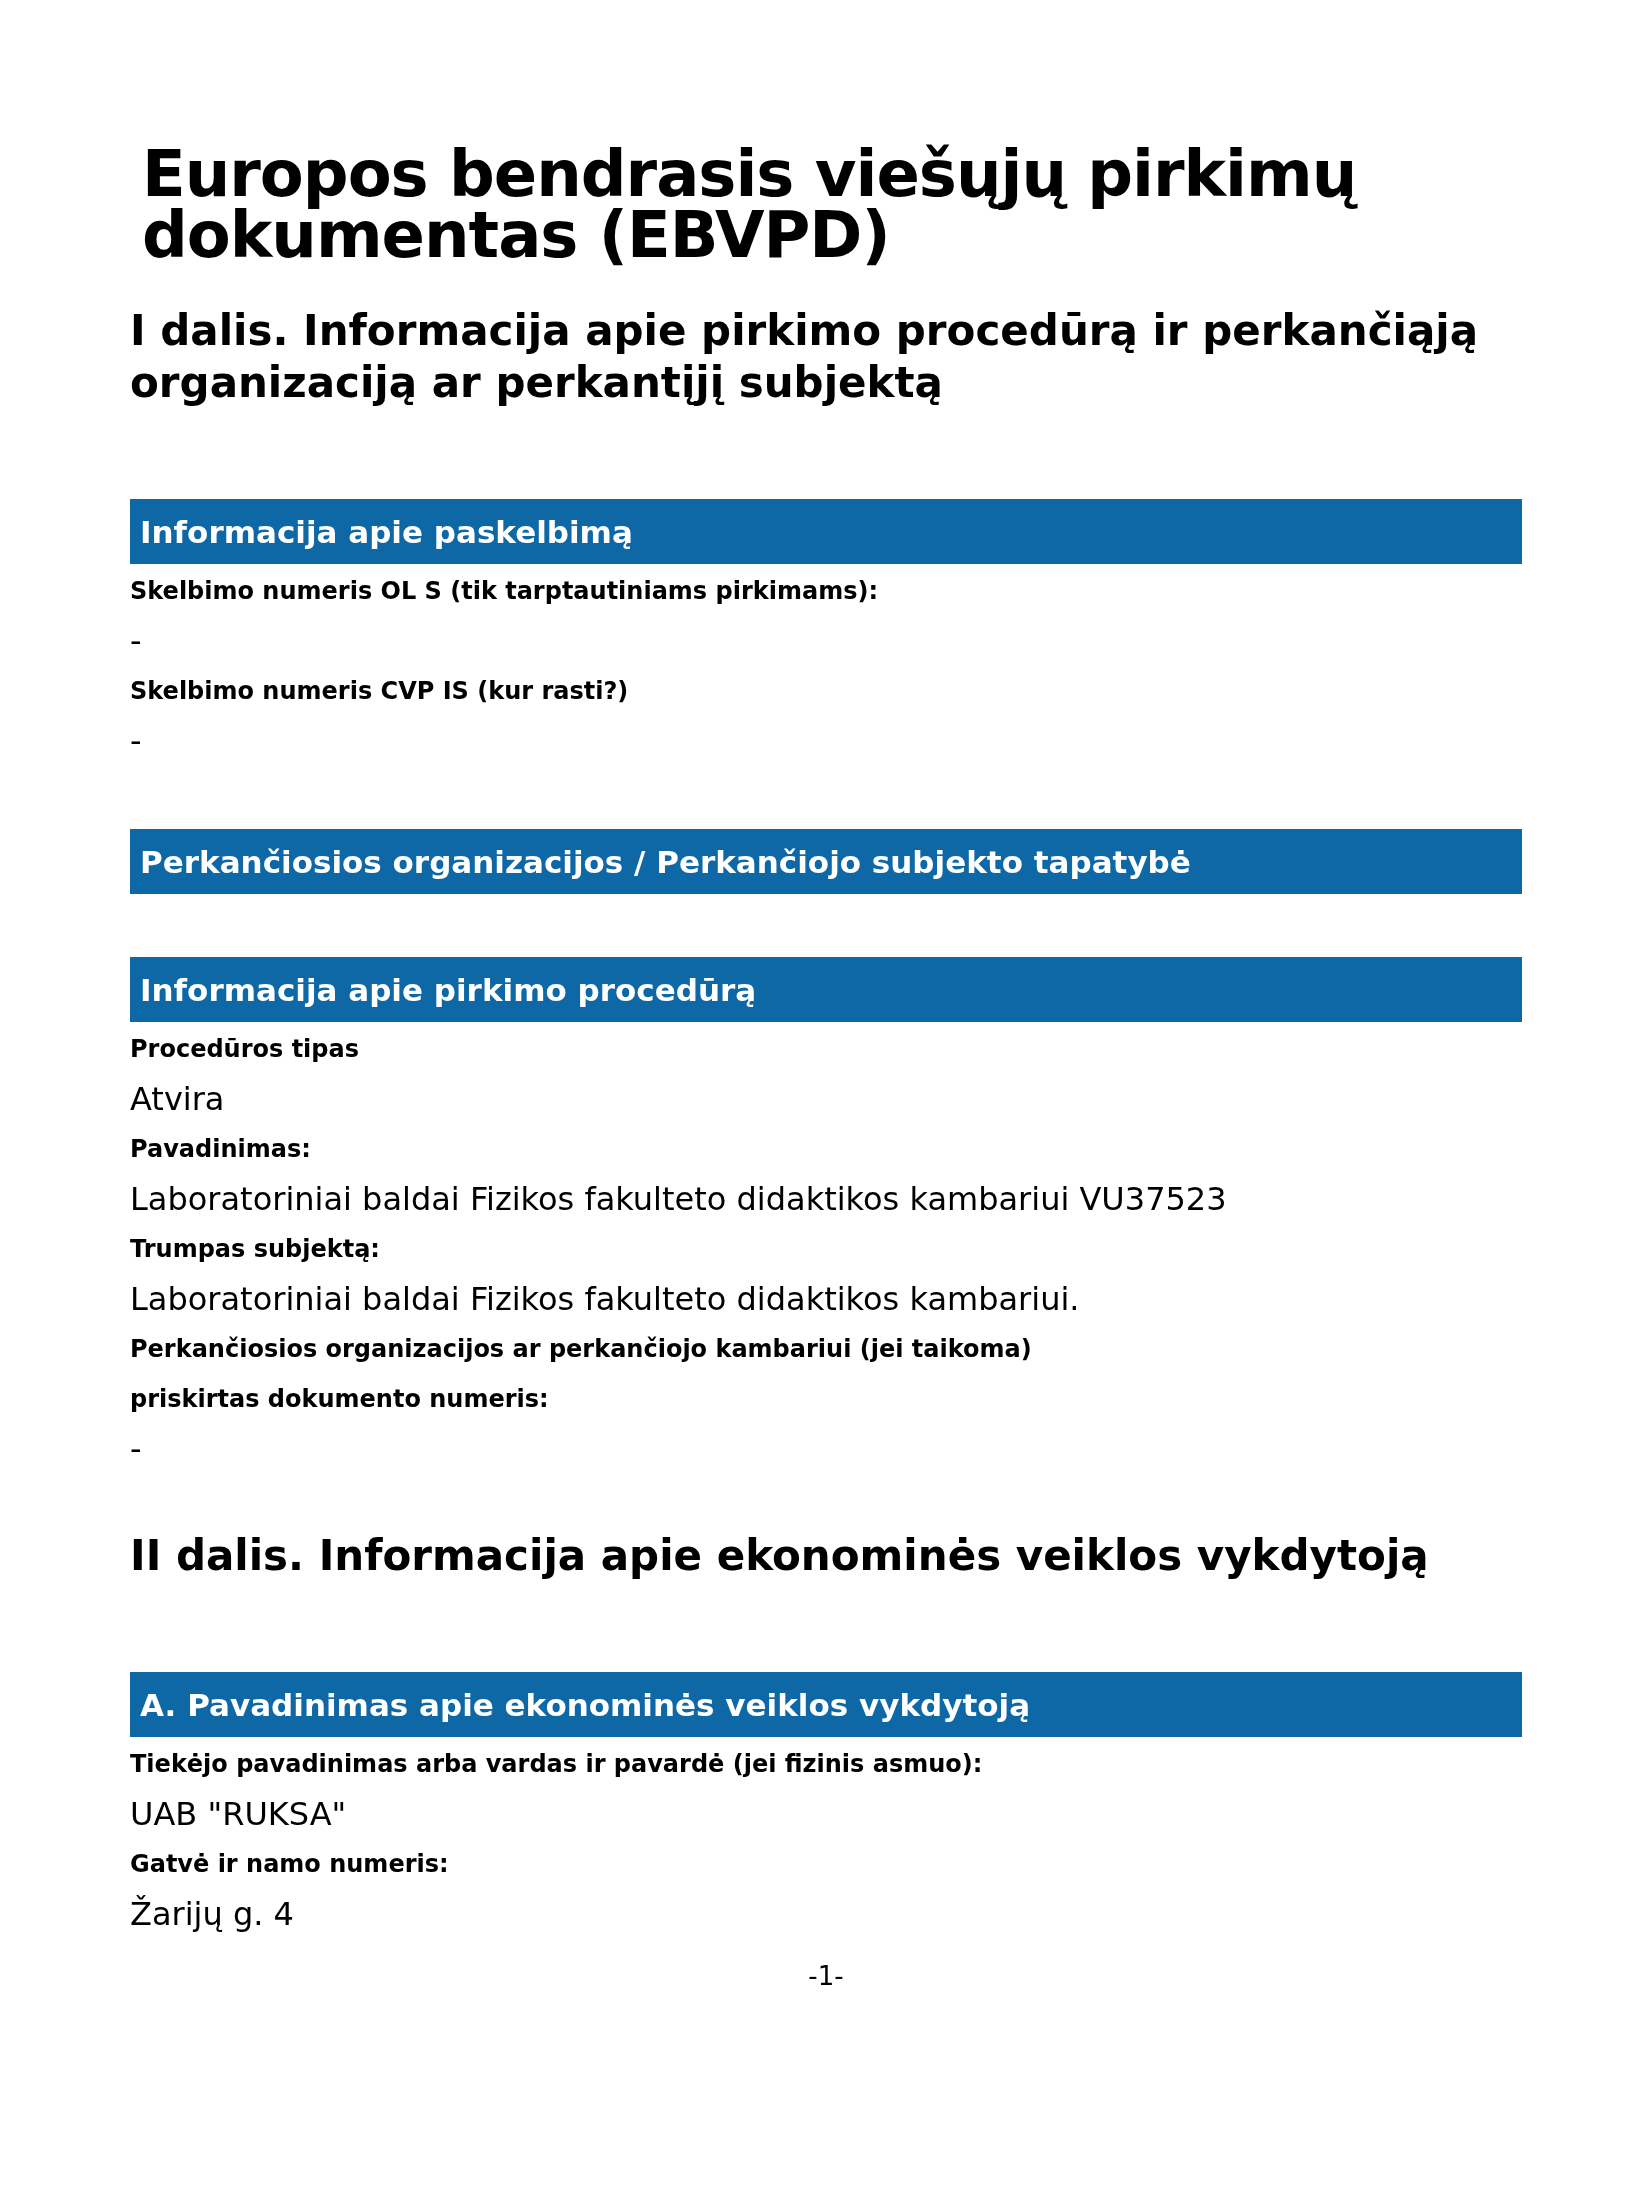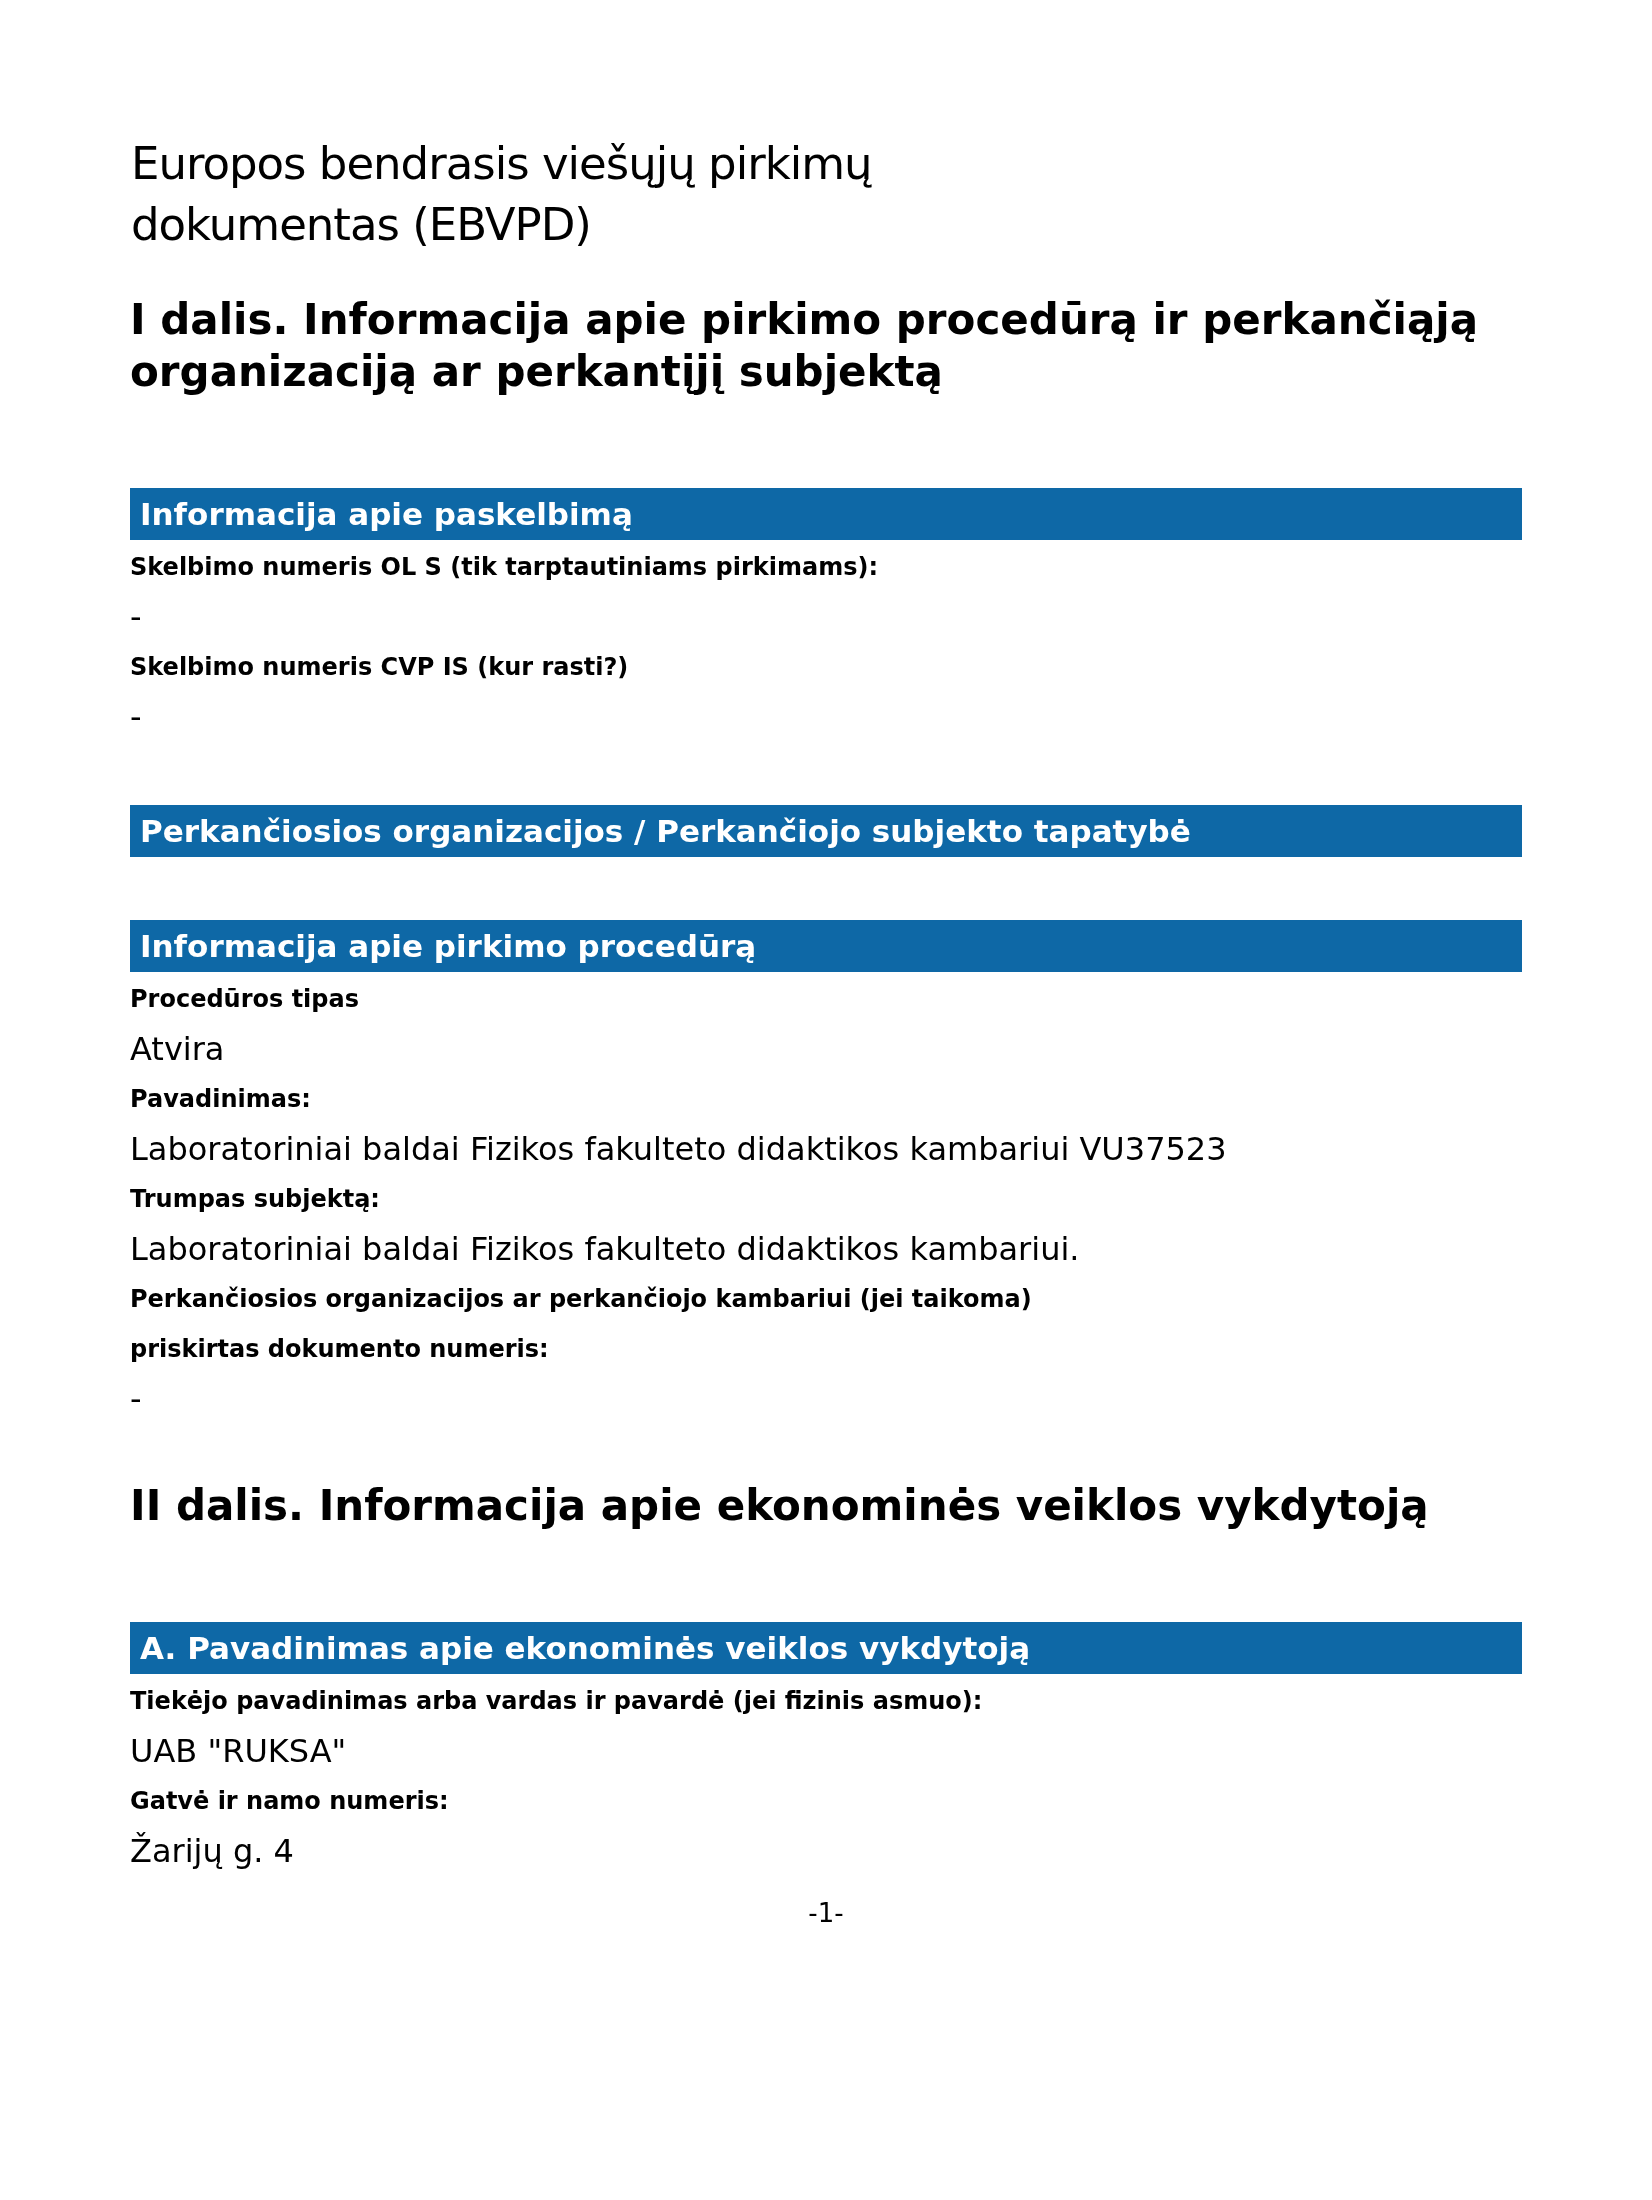--- a/index.html
+++ b/index.html
@@ -11,40 +11,40 @@
     width: 1652px;
     height: 2200px;
     box-sizing: border-box;
     background: #ffffff;
     color: #000000;
     font-family: "DejaVu Sans", "Liberation Sans", sans-serif;
     padding: 132px 130px 0 130px;
     overflow: hidden;
   }
   .doc-title {
-    font-size: 45px;
-    font-weight: normal;
+    font-size: 64px;
+    font-weight: bold;
     line-height: 61px;
     letter-spacing: -1px;
-    margin: 1px;
+    margin: 12px;
     white-space: pre-line;
   }
   .part-heading {
     font-size: 42px;
     font-weight: bold;
     line-height: 52px;
     margin: 56px 0 90px 0;
     white-space: pre-line;
   }
   .part-heading.first {
     margin-top: 39px;
   }
   .section-bar {
     background: #0e68a6;
-    height: 52px;
+    height: 65px;
     margin-top: 63px;
     display: flex;
     align-items: center;
     padding: 0 10px;
     box-sizing: border-box;
   }
   .section-bar-title {
     color: #ffffff;
     font-size: 31px;
     font-weight: bold;

